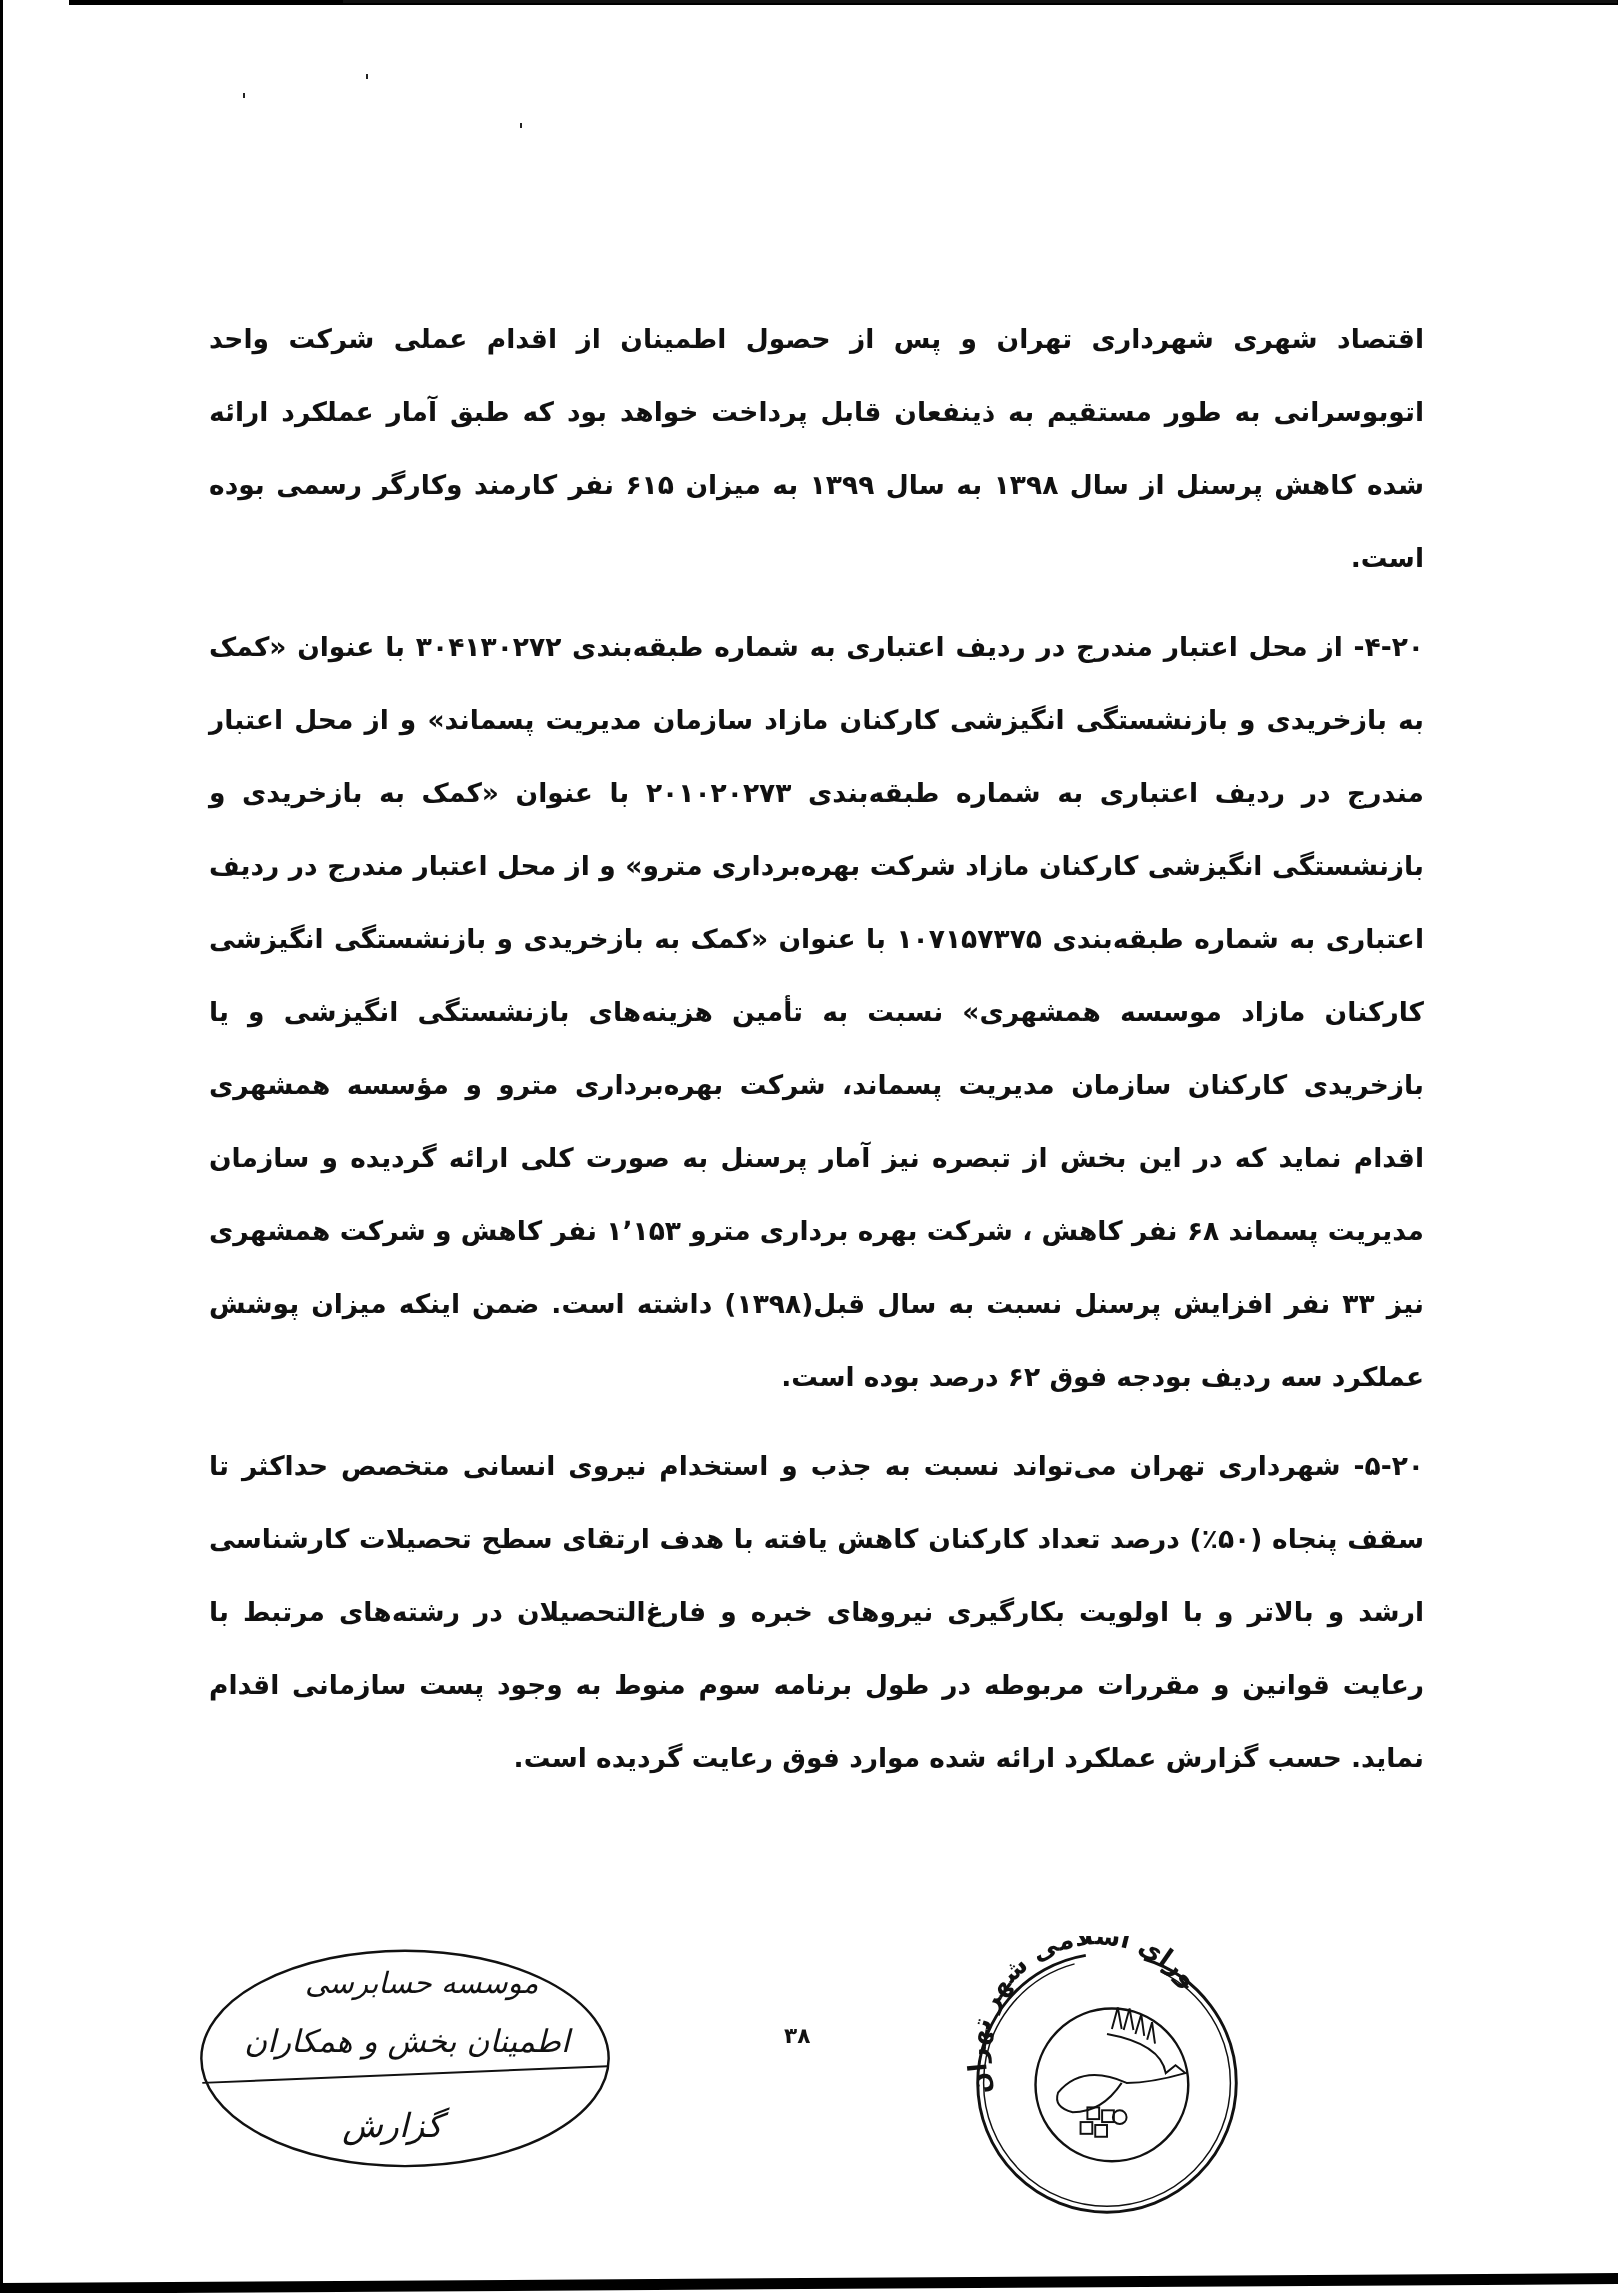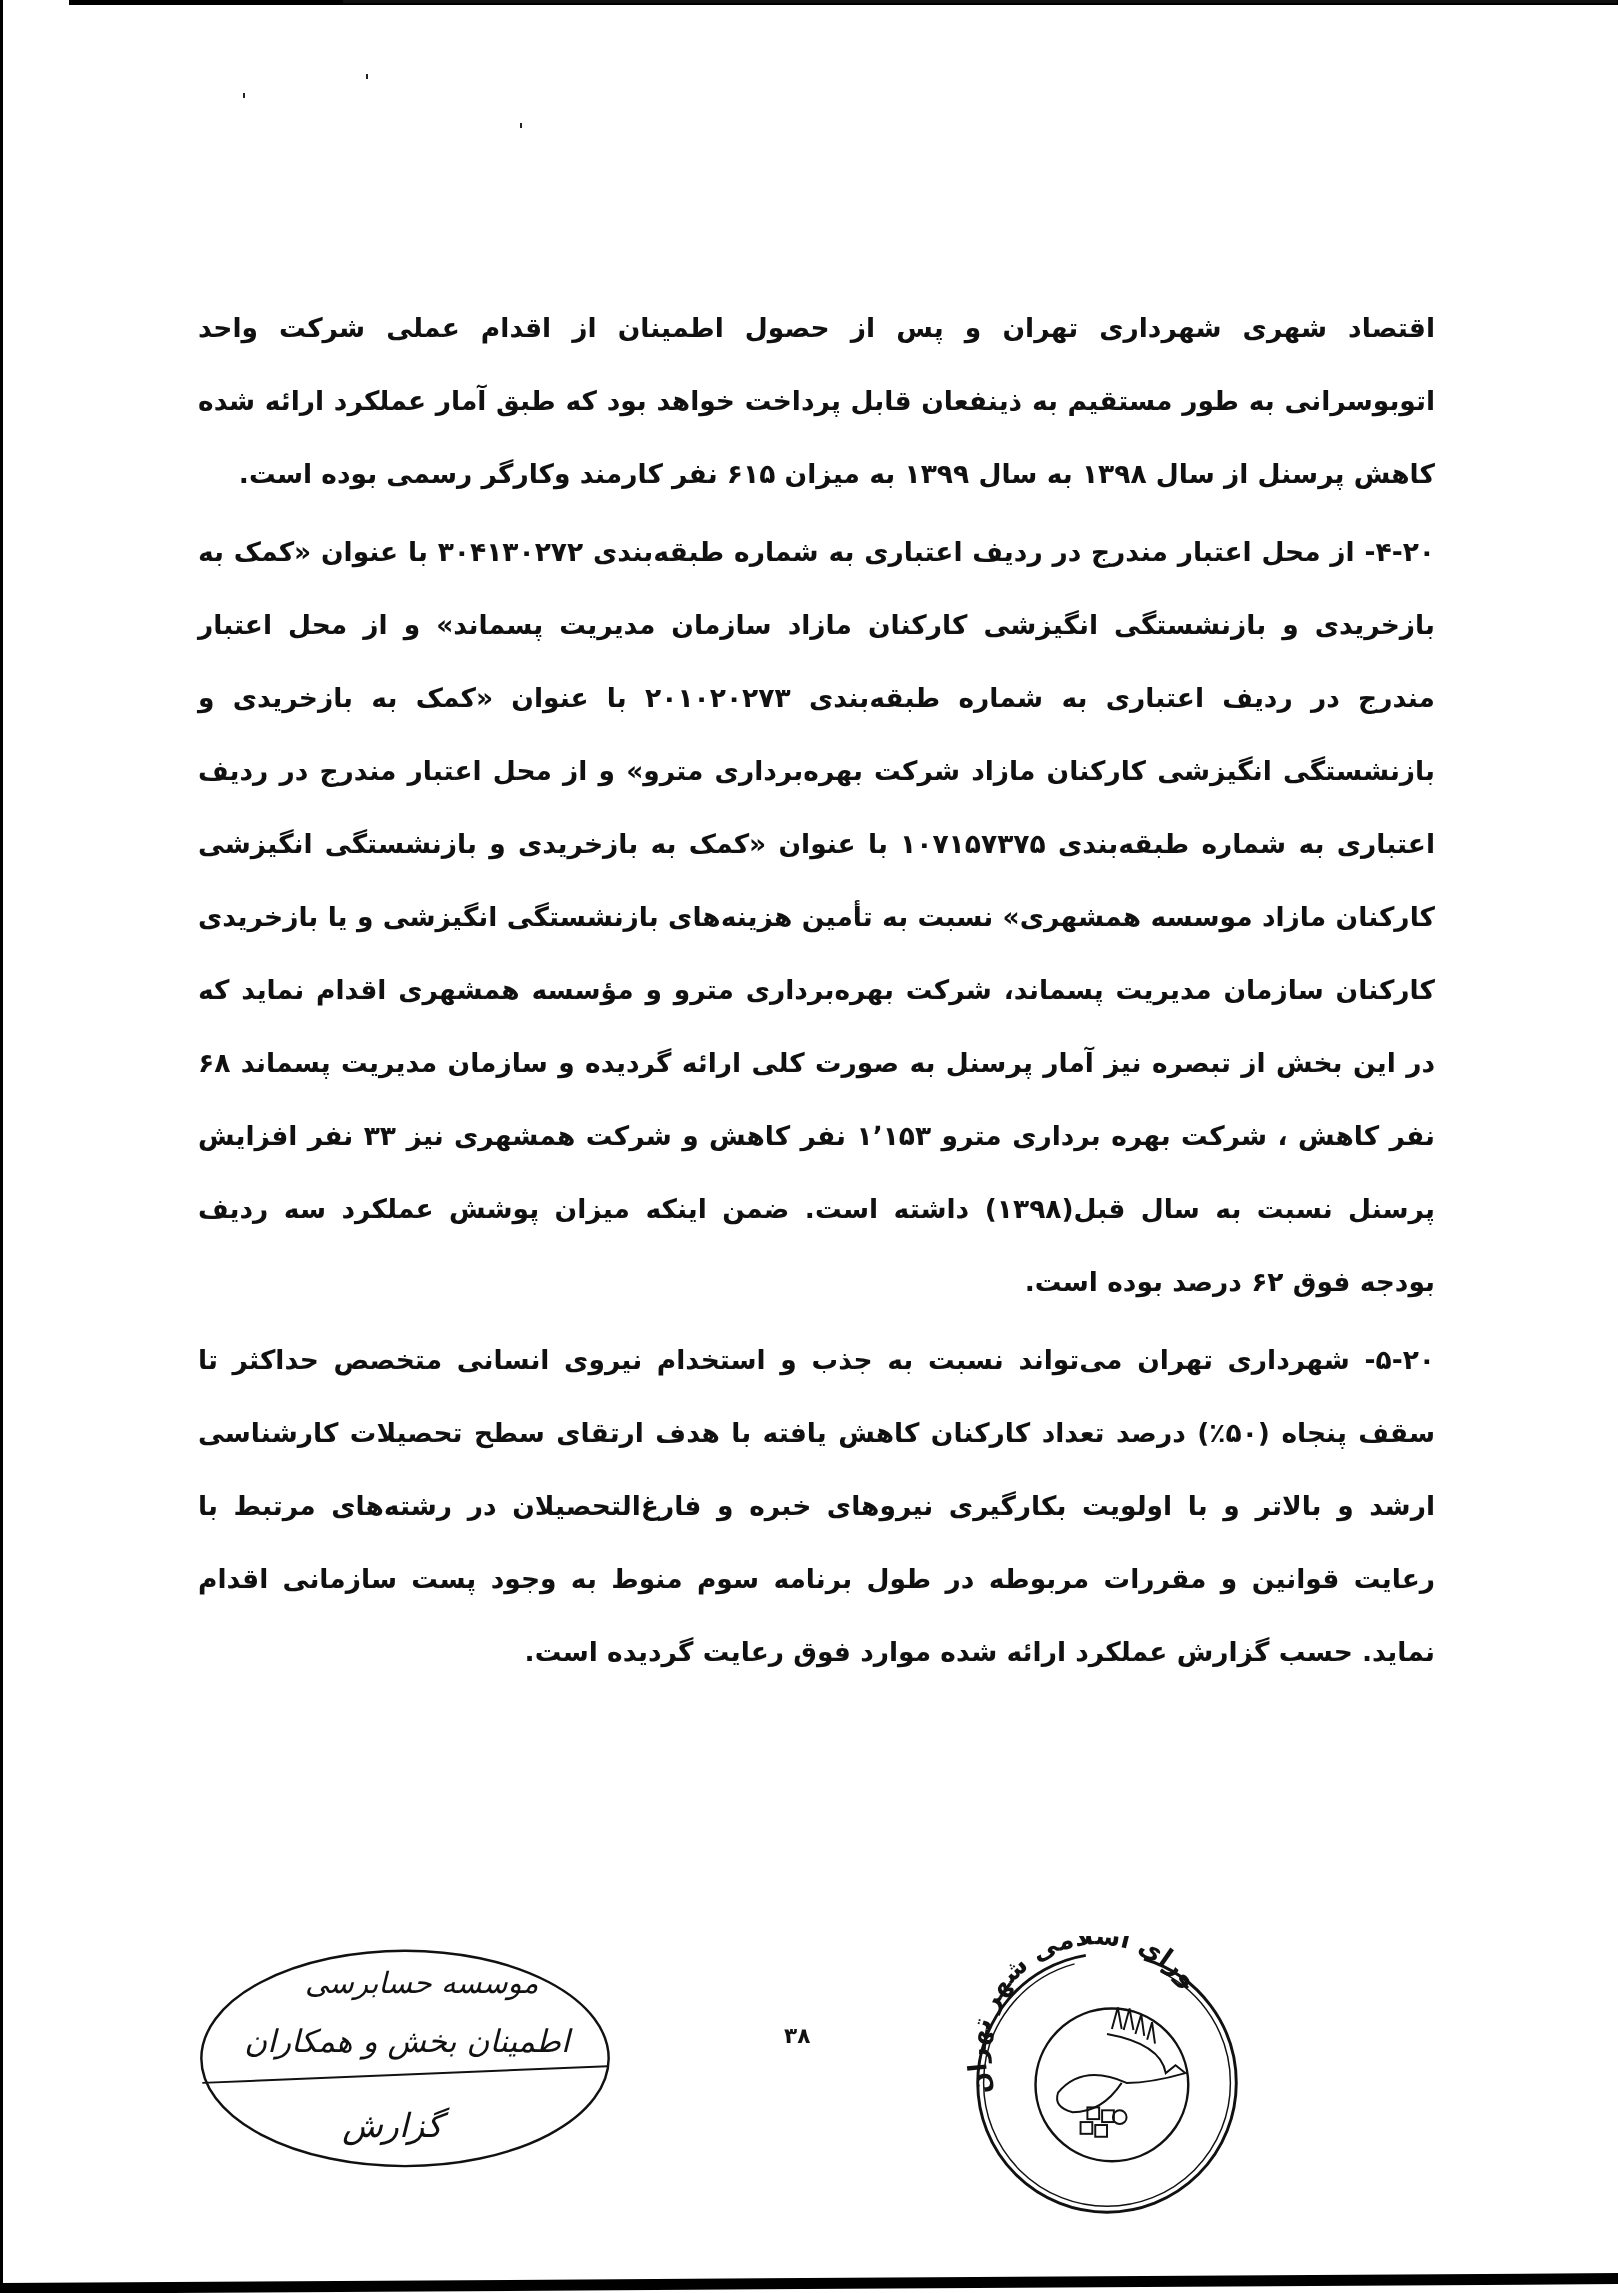--- a/index.html
+++ b/index.html
@@ -8,21 +8,21 @@
   .frame-top2 { position:absolute; left:343px; top:0; width:1274px; height:2.9px; background:#111; }
   .frame-left { position:absolute; left:0; top:0; width:2.9px; height:2294px; background:#000; }
   .frame-bottom { position:absolute; left:0; top:2283px; width:1618px; height:10.8px; background:#000; transform:skewY(-0.35deg); transform-origin:left; }
   .speck { position:absolute; width:2px; height:4.9px; background:#222; }
   .body-text {
     position:absolute; left:193px; top:286px; width:1247px;
     direction:rtl; text-align:justify;
     font-family:"DejaVu Sans", sans-serif; font-weight:bold;
     font-size:26.5px; line-height:73px; color:#111;
   }
-  .para { margin:5px; text-align:justify; text-align-last:right; }
+  .para { margin:16px; text-align:justify; text-align-last:right; }
   .stamp-left {
     position:absolute; left:196px; top:1936px; width:418px; height:235px;
   }
   .stamp-right {
     position:absolute; left:965px; top:1936px; width:284px; height:284px;
   }
   .page-number {
     position:absolute; left:784px; top:2023px; width:59px; text-align:left;
     font-family:"DejaVu Sans", sans-serif; font-weight:bold; font-size:21.6px; color:#111;
     direction:rtl;

